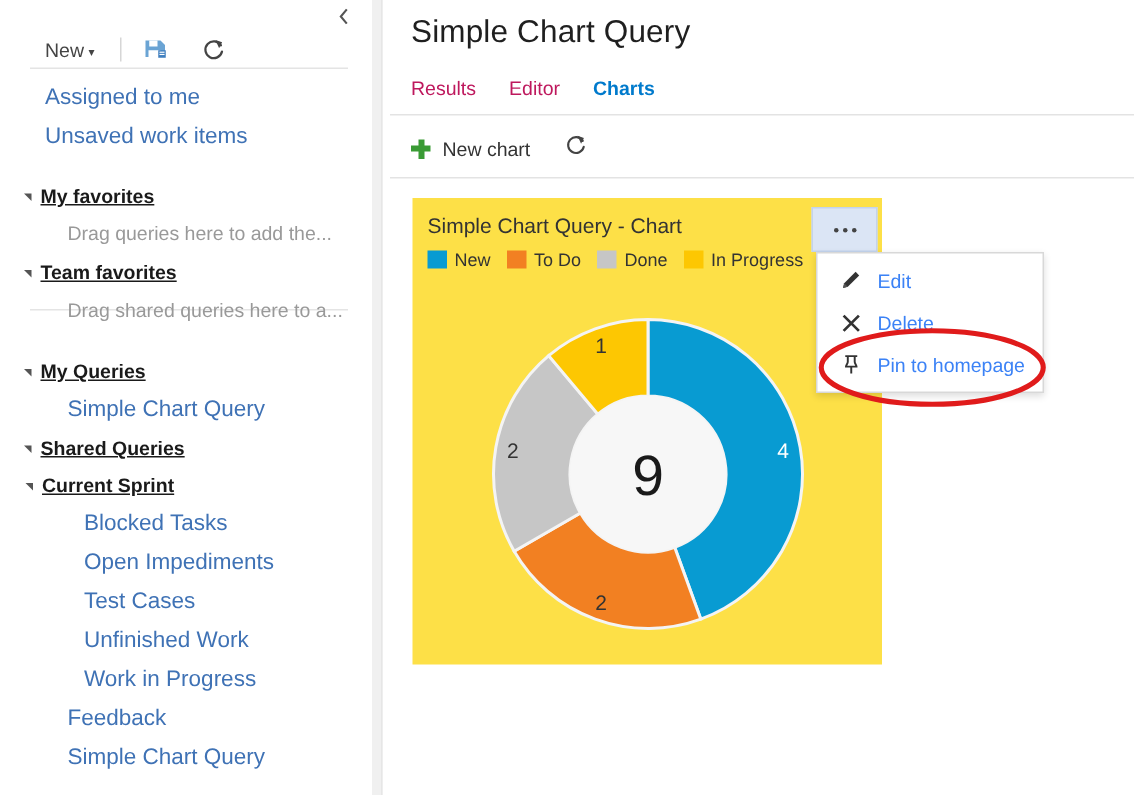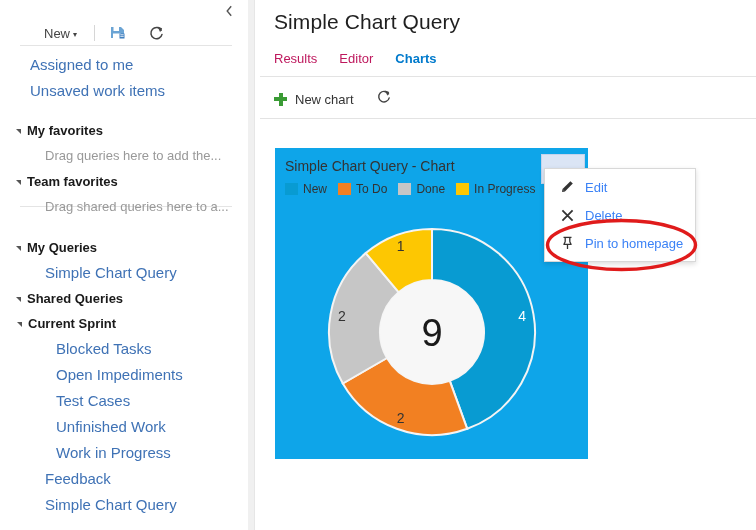--- a/index.html
+++ b/index.html
@@ -47,21 +47,21 @@
     text-align: center;
     cursor: pointer;
   }
 
   .toolbar {
     position: absolute;
     left: 0; top: 18px;
     width: 248px; height: 30px;
     display: flex;
     align-items: center;
-    padding-left: 44px;
+    padding-left: 30px;
   }
   .tb-new {
     font-size: 13px;
     color: #444444;
     cursor: pointer;
     white-space: nowrap;
   }
   .tb-caret {
     font-size: 8px;
     color: #444;
@@ -113,20 +113,21 @@
   .nav-link.indent2 { padding-left: 56px; }
   .nav-header {
     display: flex;
     align-items: center;
     font-size: 13px;
     font-weight: bold;
     color: #1a1a1a;
     padding: 5px 0 5px 16px;
     cursor: pointer;
     white-space: nowrap;
+    text-decoration: underline;
   }
   .nav-header.sub { padding-left: 17px; }
   .tri {
     width: 0; height: 0;
     border-left: 5px solid transparent;
     border-top: 5px solid #555;
     margin-right: 6px;
     position: relative;
     top: 1px;
   }
@@ -205,23 +206,23 @@
     font-size: 13px;
     color: #333333;
     cursor: pointer;
     white-space: nowrap;
   }
   #refresh-chart { margin-left: 22px; cursor: pointer; }
 
   
   #chart-card {
     position: absolute;
-    left: 19px; top: 148px;
+    left: 19px; top: 132px;
     width: 313px; height: 311px;
-    background: #0ea5e9;
+    background: #fde047;
   }
   #card-title {
     position: absolute;
     left: 10px; top: 10px;
     font-size: 14px;
     color: #333;
     white-space: nowrap;
   }
   #legend {
     position: absolute;

